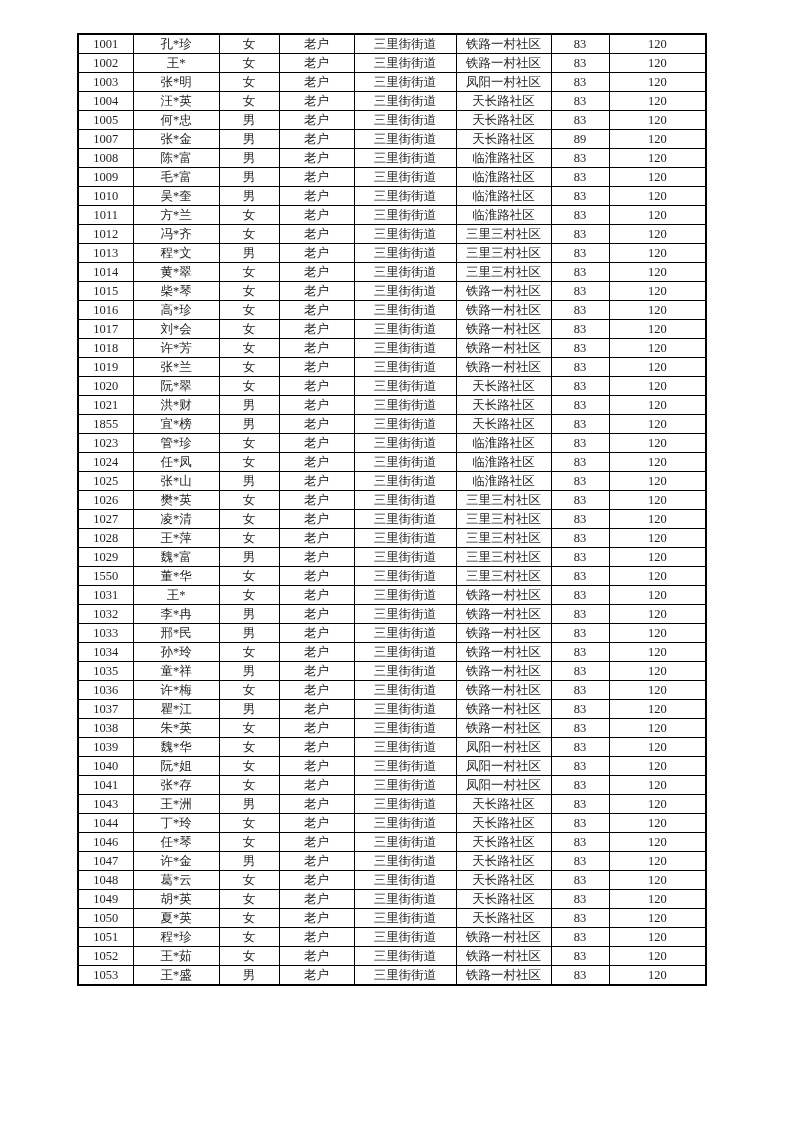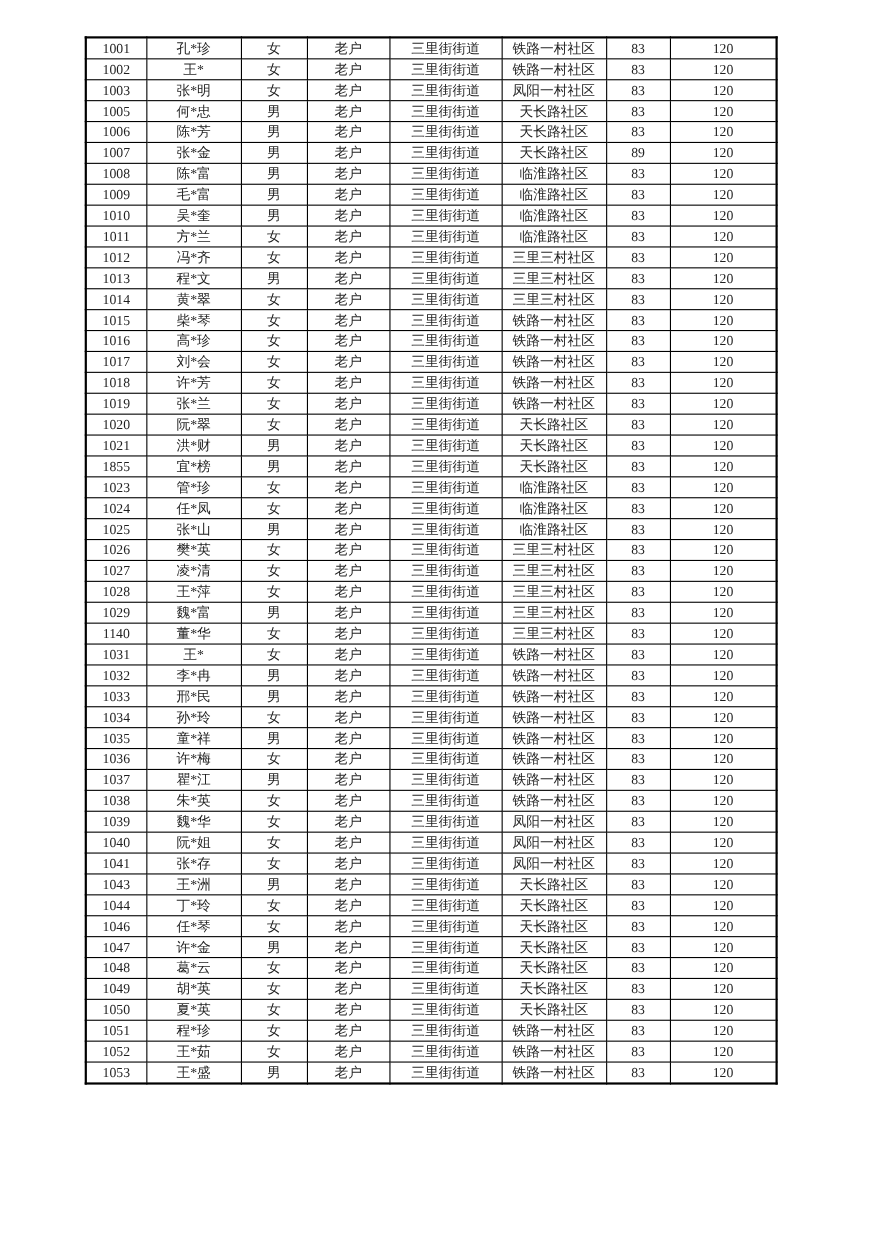--- a/index.html
+++ b/index.html
@@ -83,40 +83,40 @@
           <td>1003</td>
           <td>张*明</td>
           <td>女</td>
           <td>老户</td>
           <td>三里街街道</td>
           <td>凤阳一村社区</td>
           <td>83</td>
           <td>120</td>
         </tr>
         <tr>
+          <td>1004</td>
+          <td>汪*英</td>
+          <td>女</td>
+          <td>老户</td>
+          <td>三里街街道</td>
+          <td>天长路社区</td>
+          <td>83</td>
+          <td>120</td>
+        </tr>
+        <tr>
           <td>1005</td>
           <td>何*忠</td>
           <td>男</td>
           <td>老户</td>
           <td>三里街街道</td>
           <td>天长路社区</td>
           <td>83</td>
           <td>120</td>
         </tr>
         <tr>
-          <td>1006</td>
-          <td>陈*芳</td>
-          <td>男</td>
-          <td>老户</td>
-          <td>三里街街道</td>
-          <td>天长路社区</td>
-          <td>83</td>
-          <td>120</td>
-        </tr>
-        <tr>
           <td>1007</td>
           <td>张*金</td>
           <td>男</td>
           <td>老户</td>
           <td>三里街街道</td>
           <td>天长路社区</td>
           <td>89</td>
           <td>120</td>
         </tr>
         <tr>
@@ -333,21 +333,21 @@
           <td>1029</td>
           <td>魏*富</td>
           <td>男</td>
           <td>老户</td>
           <td>三里街街道</td>
           <td>三里三村社区</td>
           <td>83</td>
           <td>120</td>
         </tr>
         <tr>
-          <td>1140</td>
+          <td>1550</td>
           <td>董*华</td>
           <td>女</td>
           <td>老户</td>
           <td>三里街街道</td>
           <td>三里三村社区</td>
           <td>83</td>
           <td>120</td>
         </tr>
         <tr>
           <td>1031</td>

